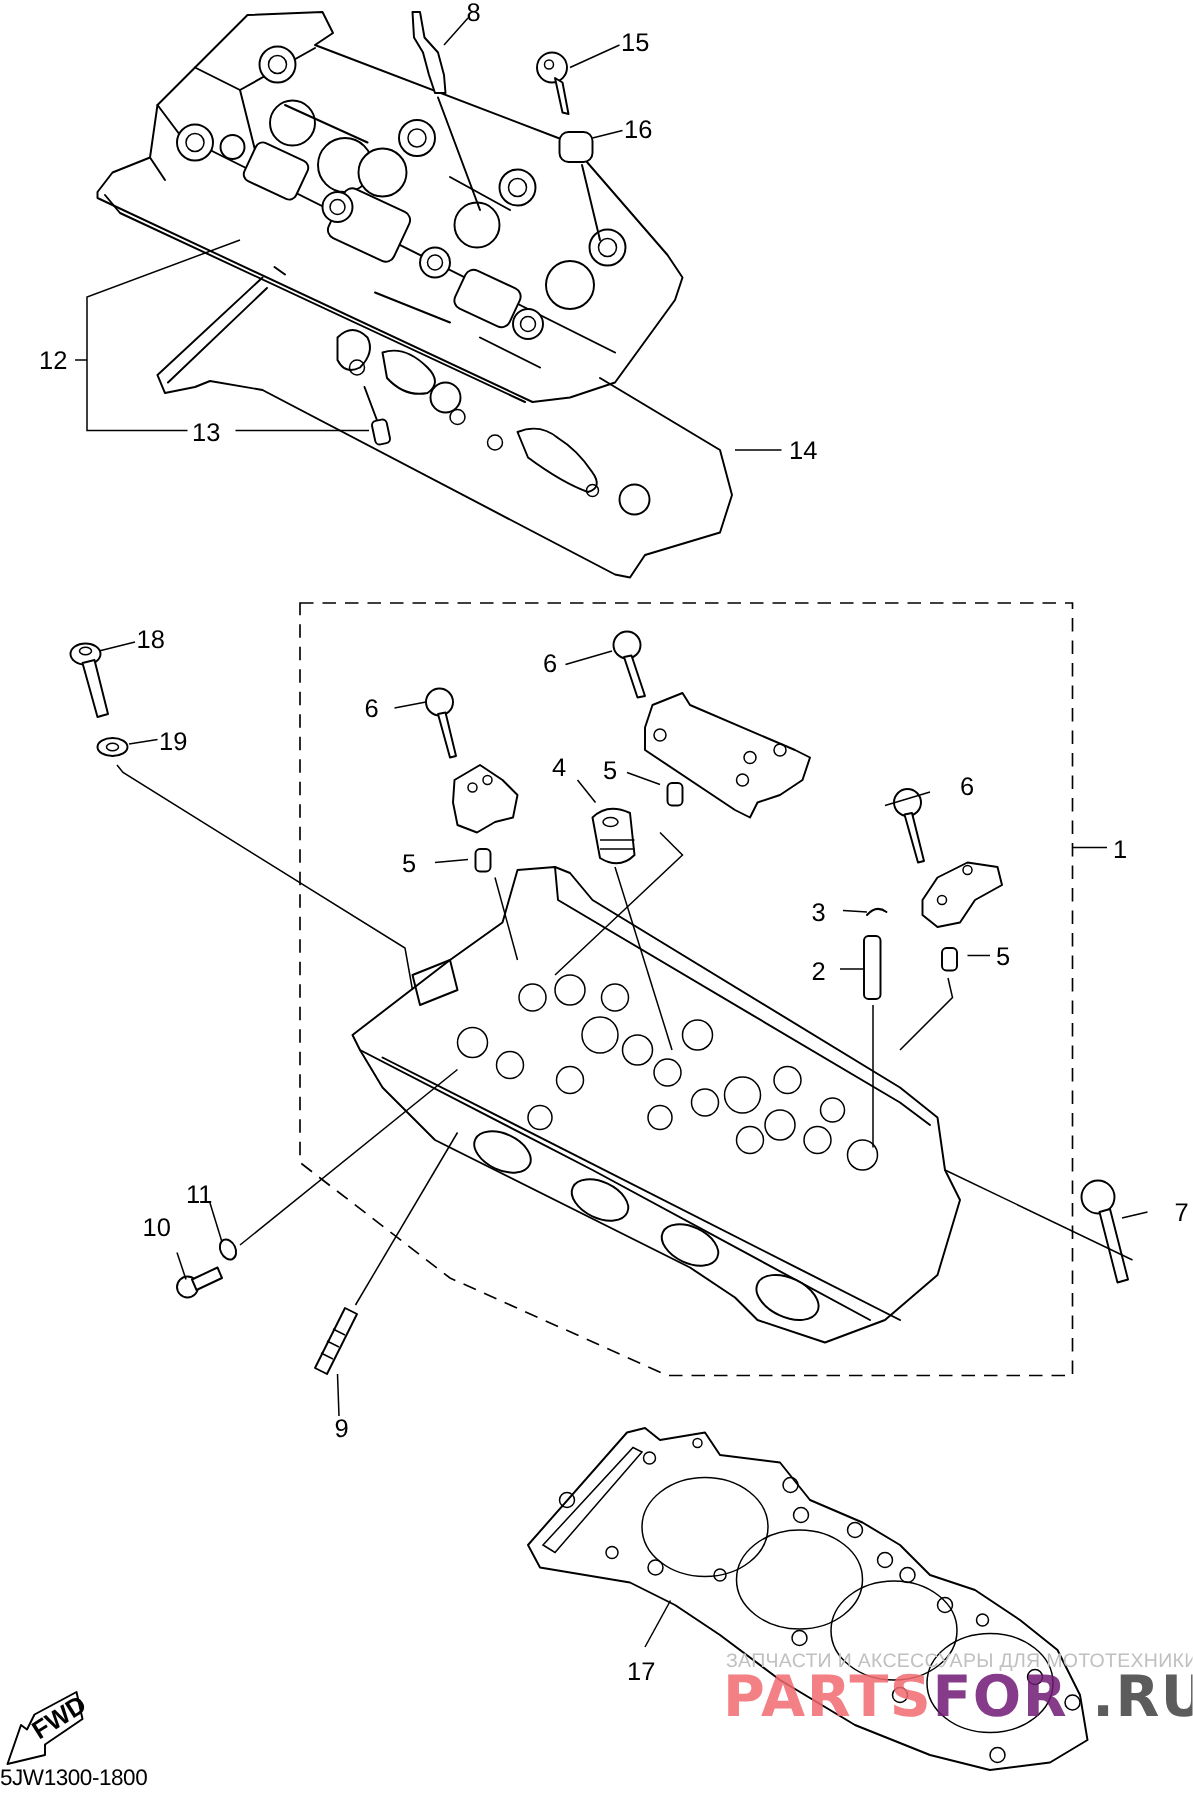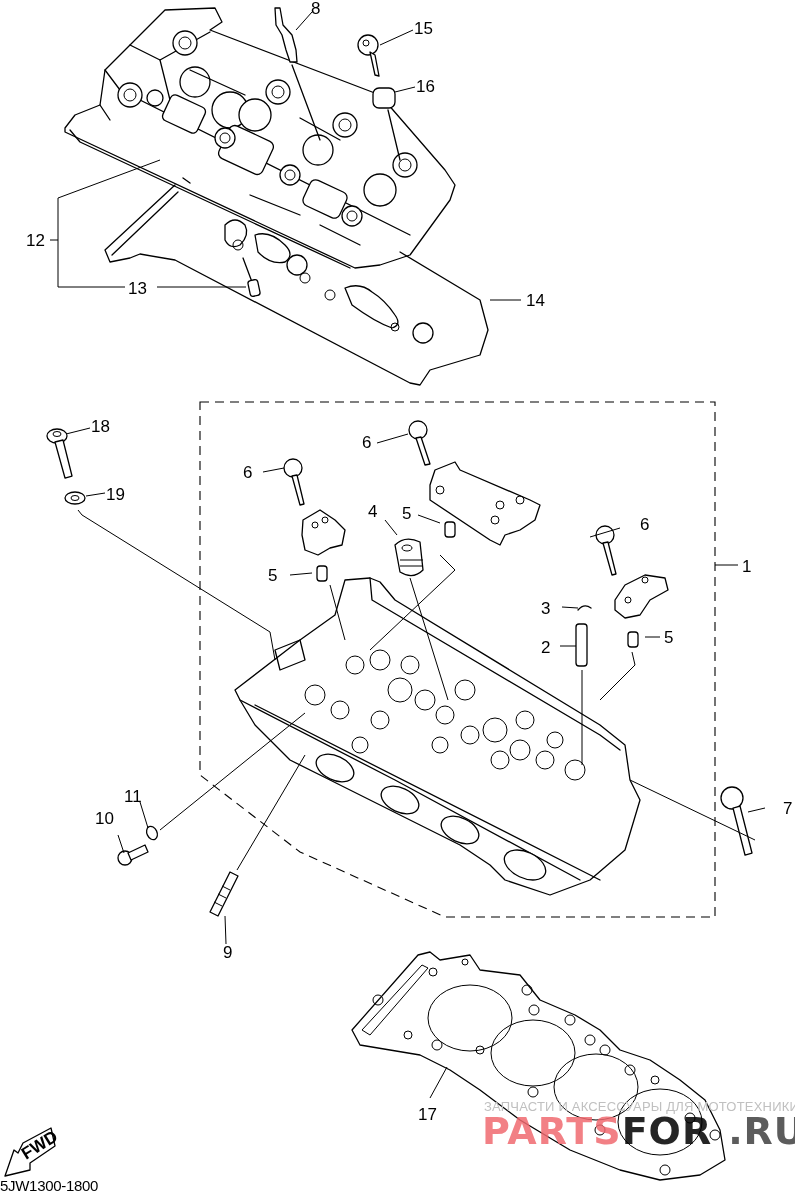--- a/index.html
+++ b/index.html
@@ -12,21 +12,21 @@
   .part { fill: #fff; stroke: #000; stroke-width: 1.3; stroke-linejoin: round; }
   .callout { font-family: "Liberation Sans", sans-serif; font-size: 17px; fill: #000; }
   .code { position: absolute; left: 0; top: 1177px; font-size: 15px; color: #000;
           font-family: "Liberation Sans", sans-serif; letter-spacing: -0.3px; }
   .wm-top { position: absolute; left: 484px; top: 1099px; font-size: 13px; color: #c0c0c0;
             font-family: "Liberation Sans", sans-serif; letter-spacing: 0.2px; white-space: nowrap; }
   .wm-brand { position: absolute; left: 482px; top: 1112px; font-size: 38px; font-weight: bold;
               font-family: "DejaVu Sans", sans-serif; letter-spacing: 1px; white-space: nowrap;
               opacity: 0.85; line-height: 1; }
   .wm-a { color: #f06a70; }
-  .wm-b { color: #000000; }
+  .wm-b { color: #701a75; }
   .wm-c { color: #404040; margin-left: 16px; }
 </style>
 </head>
 <body>
 
 <svg id="diagram" viewBox="0 0 795 1195" xmlns="http://www.w3.org/2000/svg">
 
   <g>
     <path class="part" d="M65,128 L75,115 L100,105 L105,70 L130,45 L165,10 L215,8 L222,22 L210,30 L380,95 L445,170 L455,185 L450,200 L410,255 L395,260 L380,265 L355,268 L65,132 Z"></path>
     <path class="ln" d="M70,130 L80,142 L350,268"></path>

